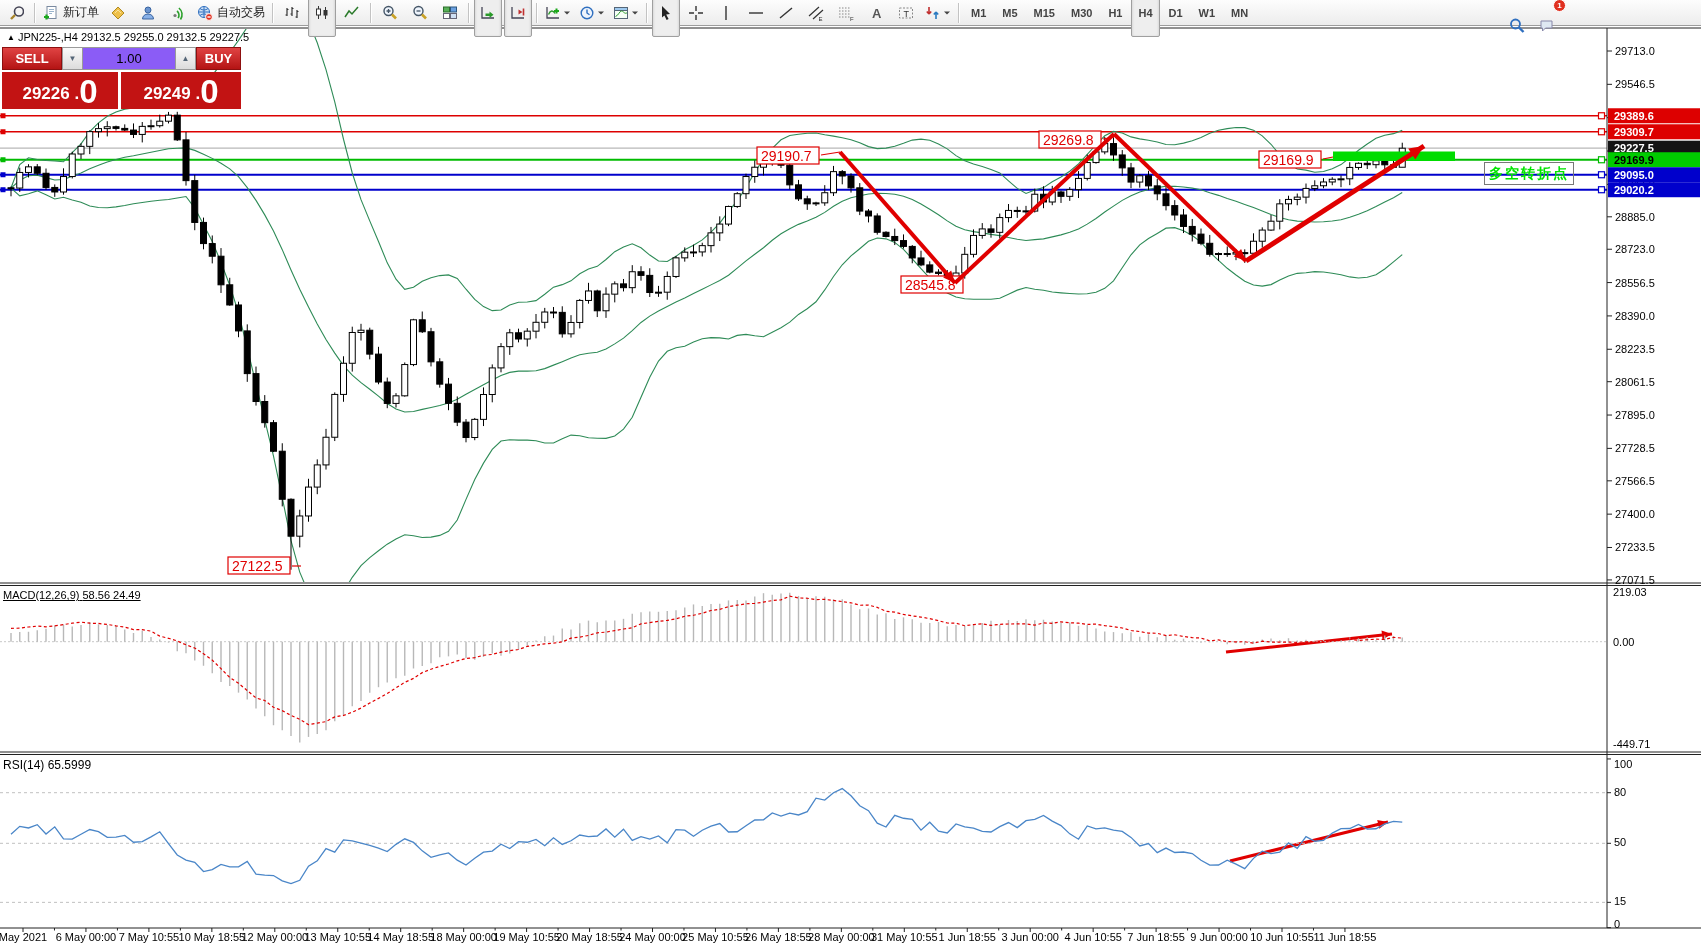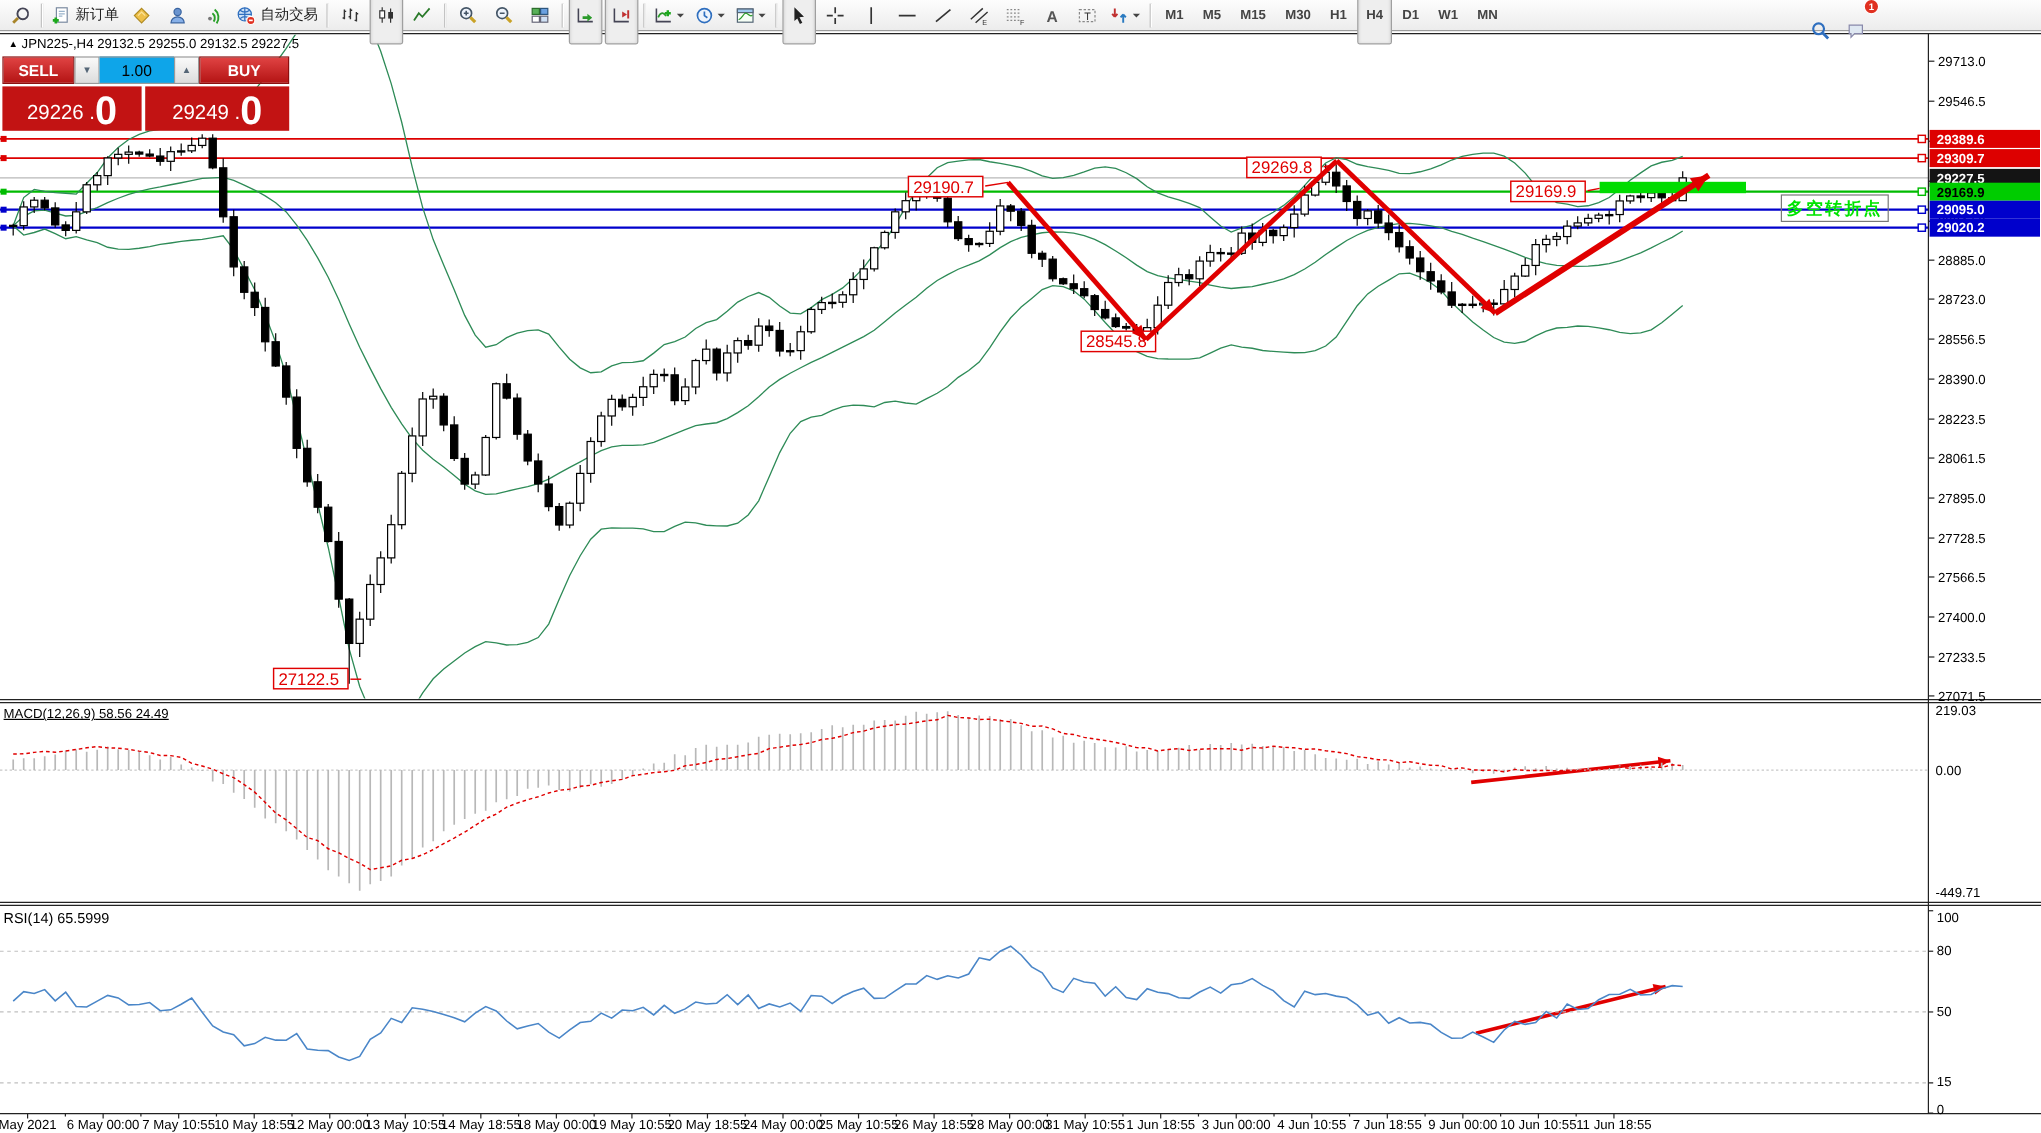--- a/index.html
+++ b/index.html
@@ -22,31 +22,31 @@
   
   .ov{position:absolute;z-index:20;}
   #symbol-header{left:7px;top:31px;font-size:11px;color:#000;white-space:nowrap;}
   #symbol-header .tri{font-size:8px;vertical-align:1px;}
   
   #trade-panel{left:2px;top:47px;width:239px;z-index:30;}
   #tp-top{display:flex;height:23px;}
   .tp-btn{background:linear-gradient(#e04343,#b41414);color:#fff;font-size:13px;font-weight:bold;
     display:flex;align-items:center;justify-content:center;border:1px solid #8d0f0f;box-sizing:border-box;}
   #tp-sell{width:60px;}
-  #tp-buy{width:75px;}
+  #tp-buy{width:45px;}
   .tp-spin{width:21px;background:linear-gradient(#fafafa,#dcdcdc);border:1px solid #9a9a9a;color:#567;
     font-size:8px;display:flex;align-items:center;justify-content:center;box-sizing:border-box;}
-  #tp-vol{flex:1;border:1px solid #9a9a9a;border-left:none;border-right:none;background:#0ea5e9;
+  #tp-vol{flex:1;border:1px solid #9a9a9a;border-left:none;border-right:none;background:#8b5cf6;
     font-size:13px;color:#000;display:flex;align-items:center;justify-content:center;}
   #tp-prices{display:flex;margin-top:2px;height:37px;}
   .tp-price{background:#c21313;color:#fff;display:flex;align-items:flex-end;justify-content:center;
     padding-bottom:2px;box-sizing:border-box;}
   #tp-price-sell{width:116px;margin-right:3px;}
   #tp-price-buy{width:120px;}
-  .tp-small{font-size:17px;font-weight:normal;line-height:26px;margin-top:32px;}
+  .tp-small{font-size:17px;font-weight:bold;line-height:26px;margin-top:32px;}
   .tp-big{font-size:33px;font-weight:bold;line-height:30px;}
   
   #macd-label{left:3px;top:589px;font-size:11px;color:#000;text-decoration:underline;}
   #rsi-label{left:3px;top:758px;font-size:12px;color:#000;}
   
   #cn-note{left:1484px;top:162px;border:1px solid #787878;color:#00e400;font-size:14px;font-weight:bold;
     letter-spacing:2px;padding:0 4px;line-height:21px;background:rgba(255,255,255,0.0);font-family:sans-serif;}
   #chart-svg{position:absolute;left:0;top:0;z-index:5;}
 </style>
 </head>

